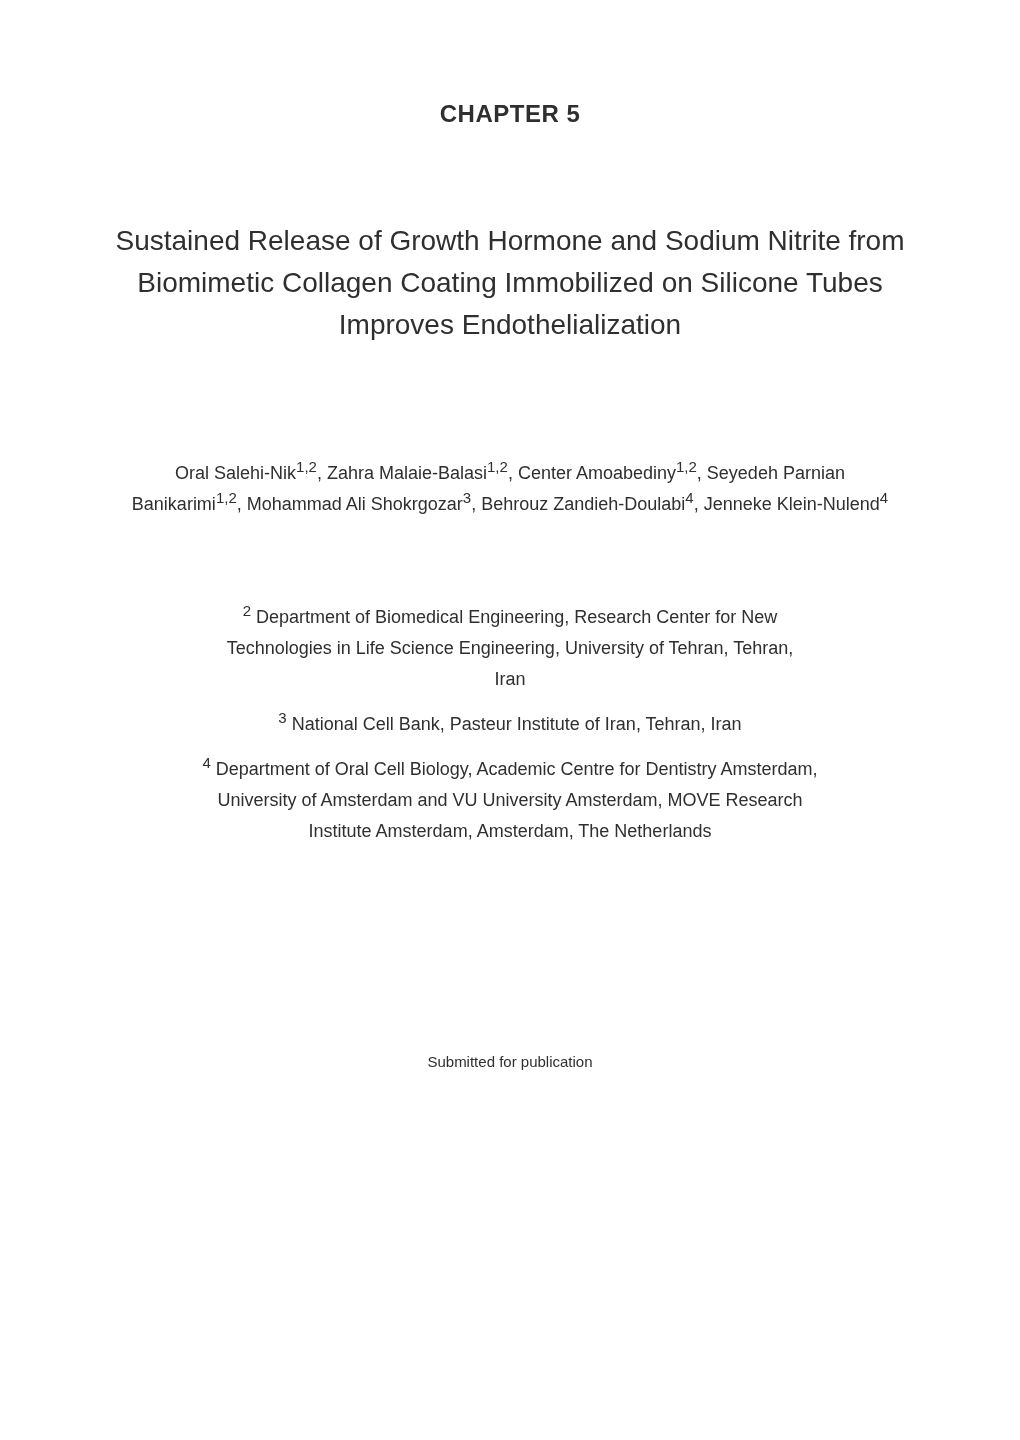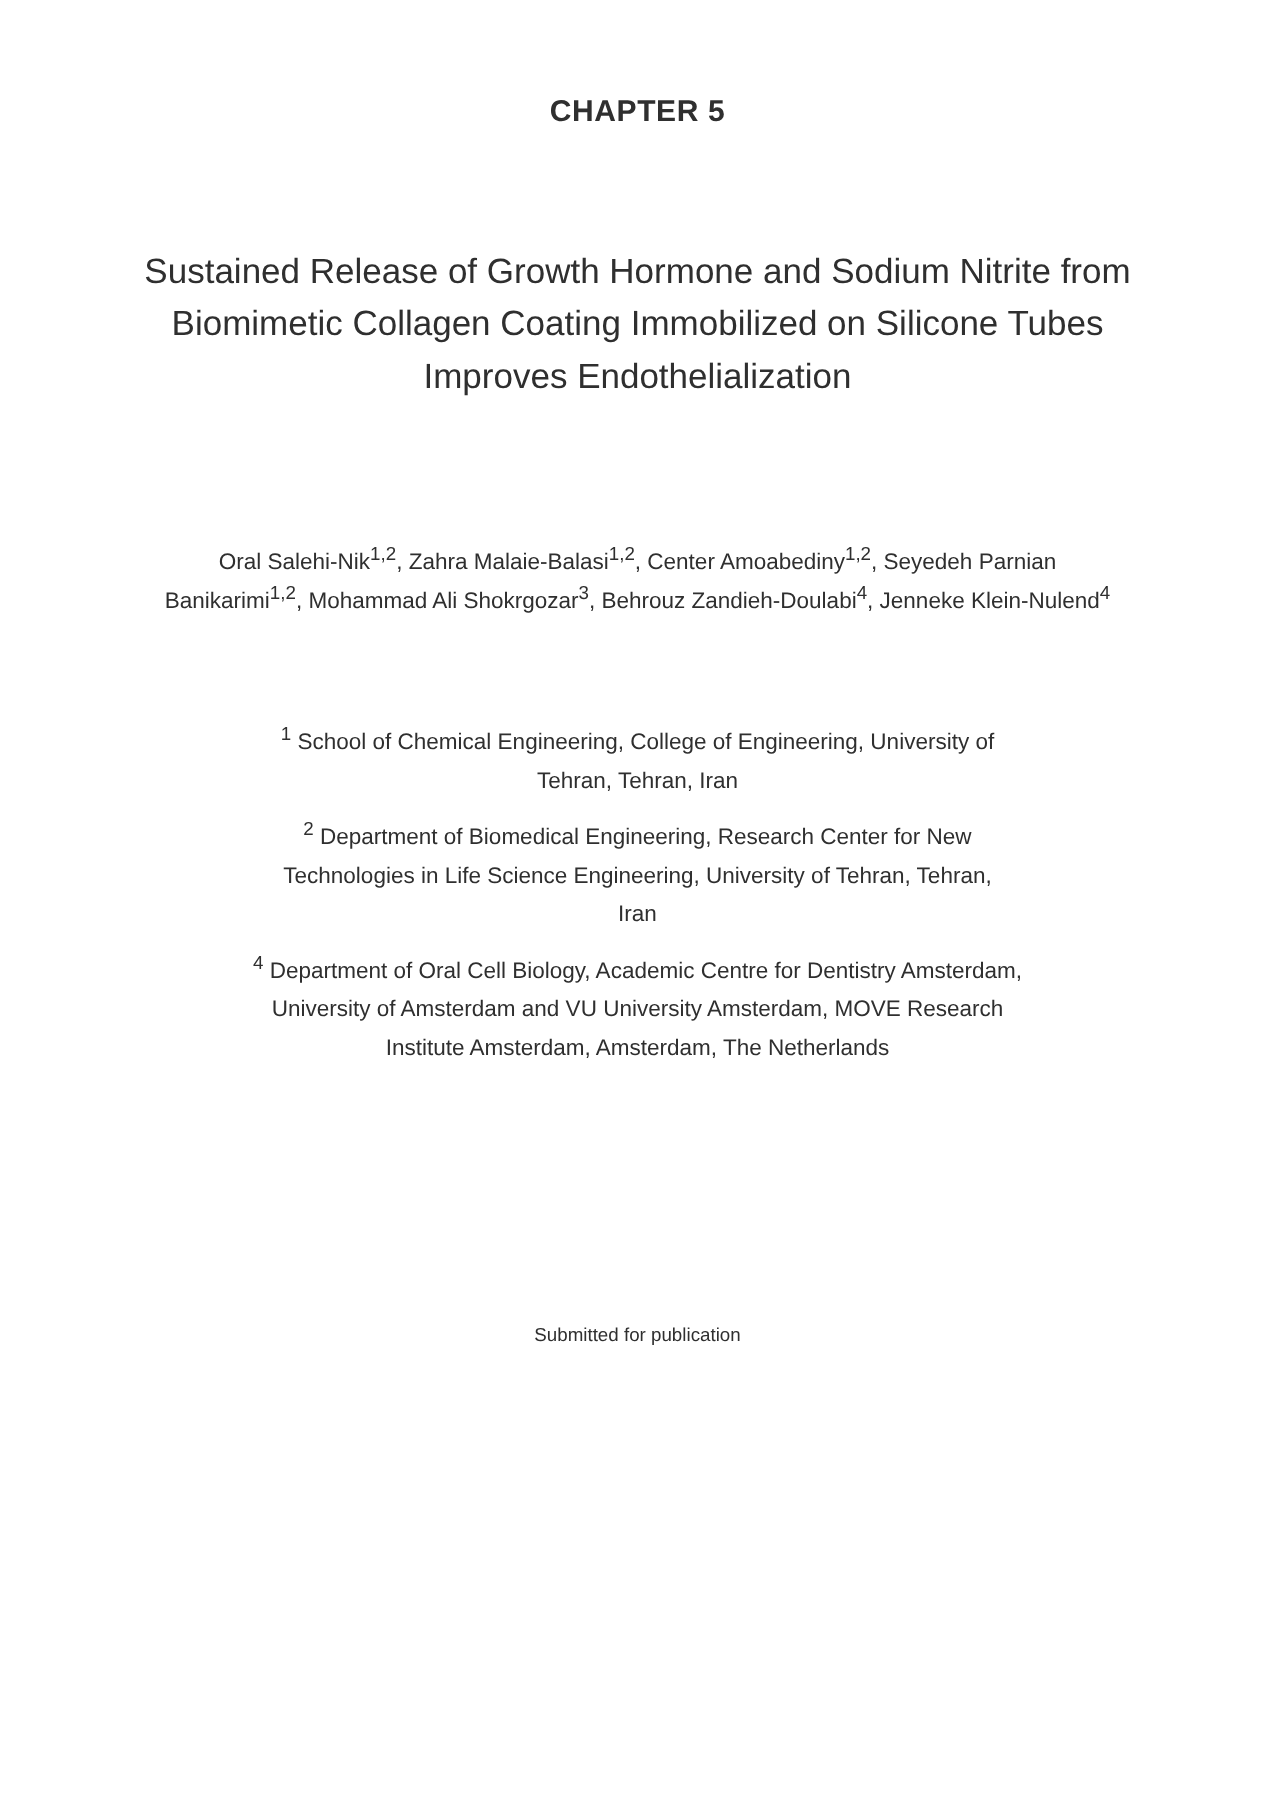--- a/index.html
+++ b/index.html
@@ -10,21 +10,21 @@
     margin: 0 auto;
     background: #ffffff;
     color: #2f2f2f;
     font-family: "Liberation Sans", "DejaVu Sans", sans-serif;
     text-align: center;
     overflow: hidden;
     box-sizing: border-box;
   }
   .chapter {
     margin: 0;
-    padding-top: 76px;
+    padding-top: 100px;
     font-size: 24px;
     font-weight: bold;
     line-height: 28px;
     letter-spacing: 0.5px;
   }
   .title {
     margin: 92px auto 0;
     max-width: 840px;
     font-size: 28px;
     font-weight: 400;
@@ -67,24 +67,23 @@
 <div class="page" style="background: rgb(255, 255, 255); color: rgb(47, 47, 47);">
   <h1 class="chapter">CHAPTER 5</h1>
 
   <h2 class="title">Sustained Release of Growth Hormone and Sodium Nitrite from
 Biomimetic Collagen Coating Immobilized on Silicone Tubes
 Improves Endothelialization</h2>
 
   <p class="authors"><span>Oral Salehi-Nik</span><sup>1,2</sup><span>, Zahra Malaie-Balasi</span><sup>1,2</sup><span>, Center Amoabediny</span><sup>1,2</sup><span>, Seyedeh Parnian Banikarimi</span><sup>1,2</sup><span>, Mohammad Ali Shokrgozar</span><sup>3</sup><span>, Behrouz Zandieh-Doulabi</span><sup>4</sup><span>, Jenneke Klein-Nulend</span><sup>4</sup></p>
 
   <div class="affiliations">
-      <p class="affil"><sup>1</sup><span>School of Chemical Engineering, College of Engineering, University of
-Tehran, Tehran, Iran</span></p>
       <p class="affil"><sup>2</sup><span>Department of Biomedical Engineering, Research Center for New
 Technologies in Life Science Engineering, University of Tehran, Tehran,
 Iran</span></p>
+      <p class="affil"><sup>3</sup><span>National Cell Bank, Pasteur Institute of Iran, Tehran, Iran</span></p>
       <p class="affil"><sup>4</sup><span>Department of Oral Cell Biology, Academic Centre for Dentistry Amsterdam,
 University of Amsterdam and VU University Amsterdam, MOVE Research
 Institute Amsterdam, Amsterdam, The Netherlands</span></p>
     </div>
 
   <p class="footer">Submitted for publication</p>
 </div>
 
 </body></html>

